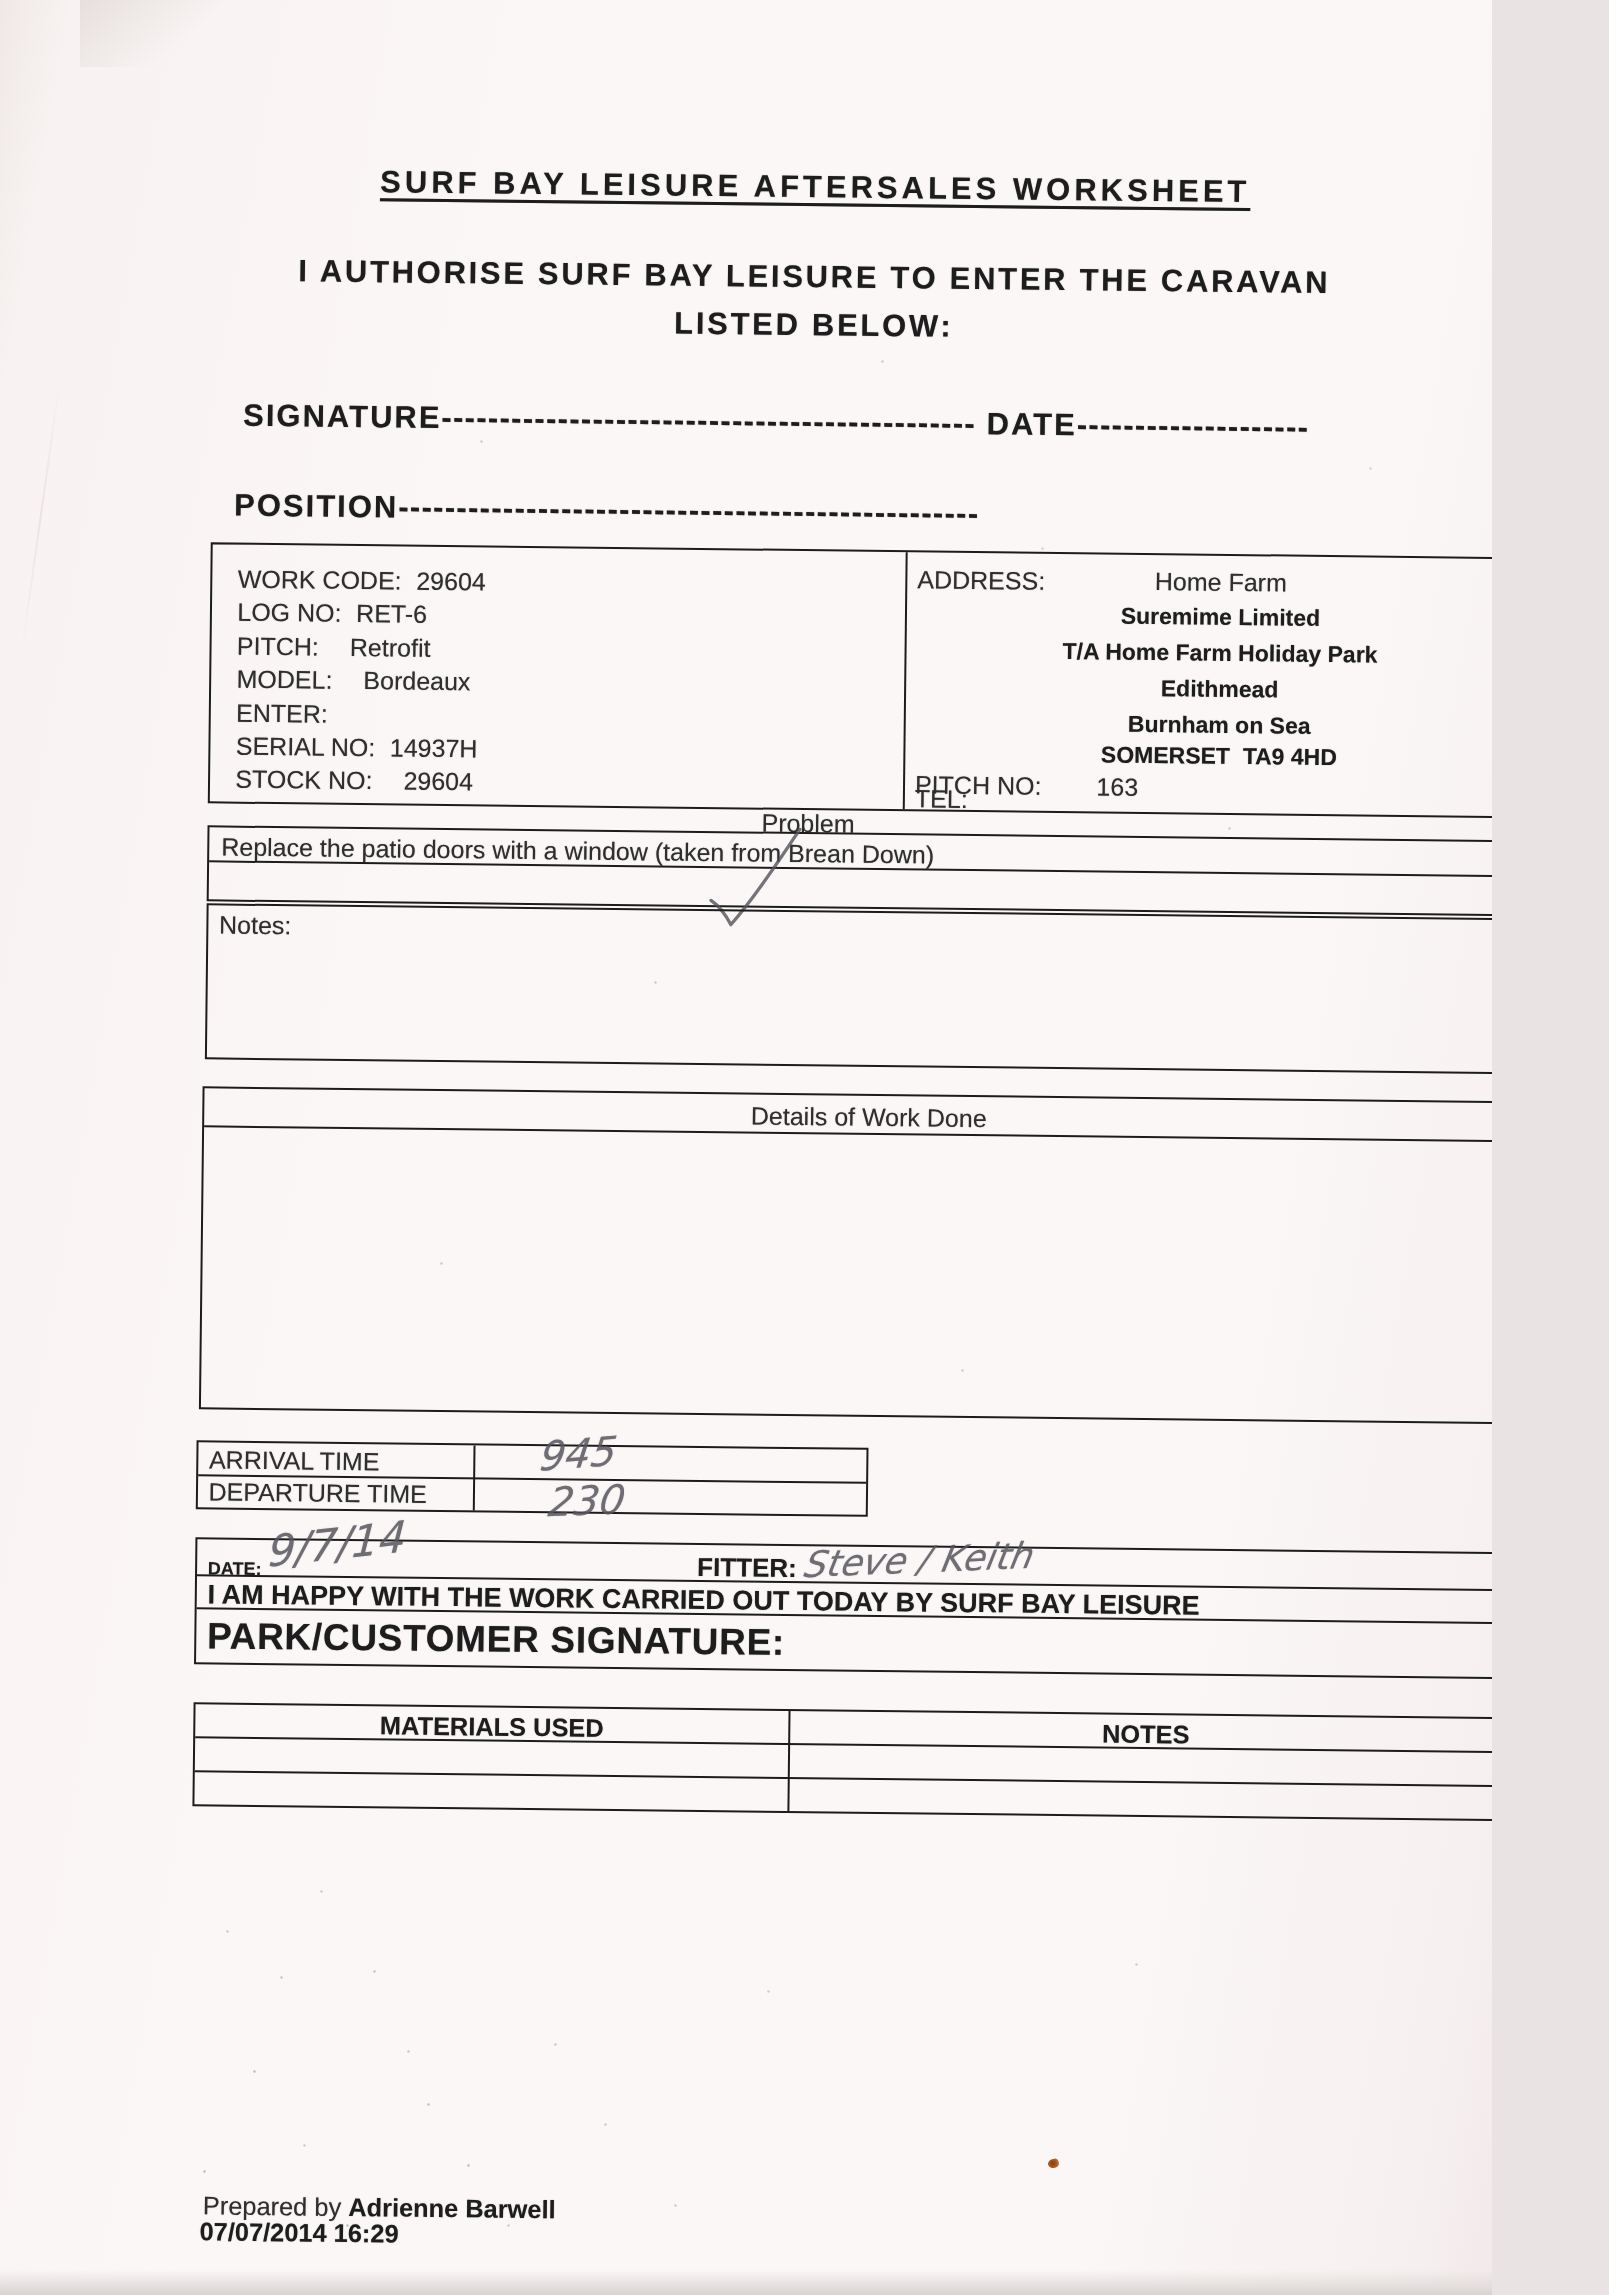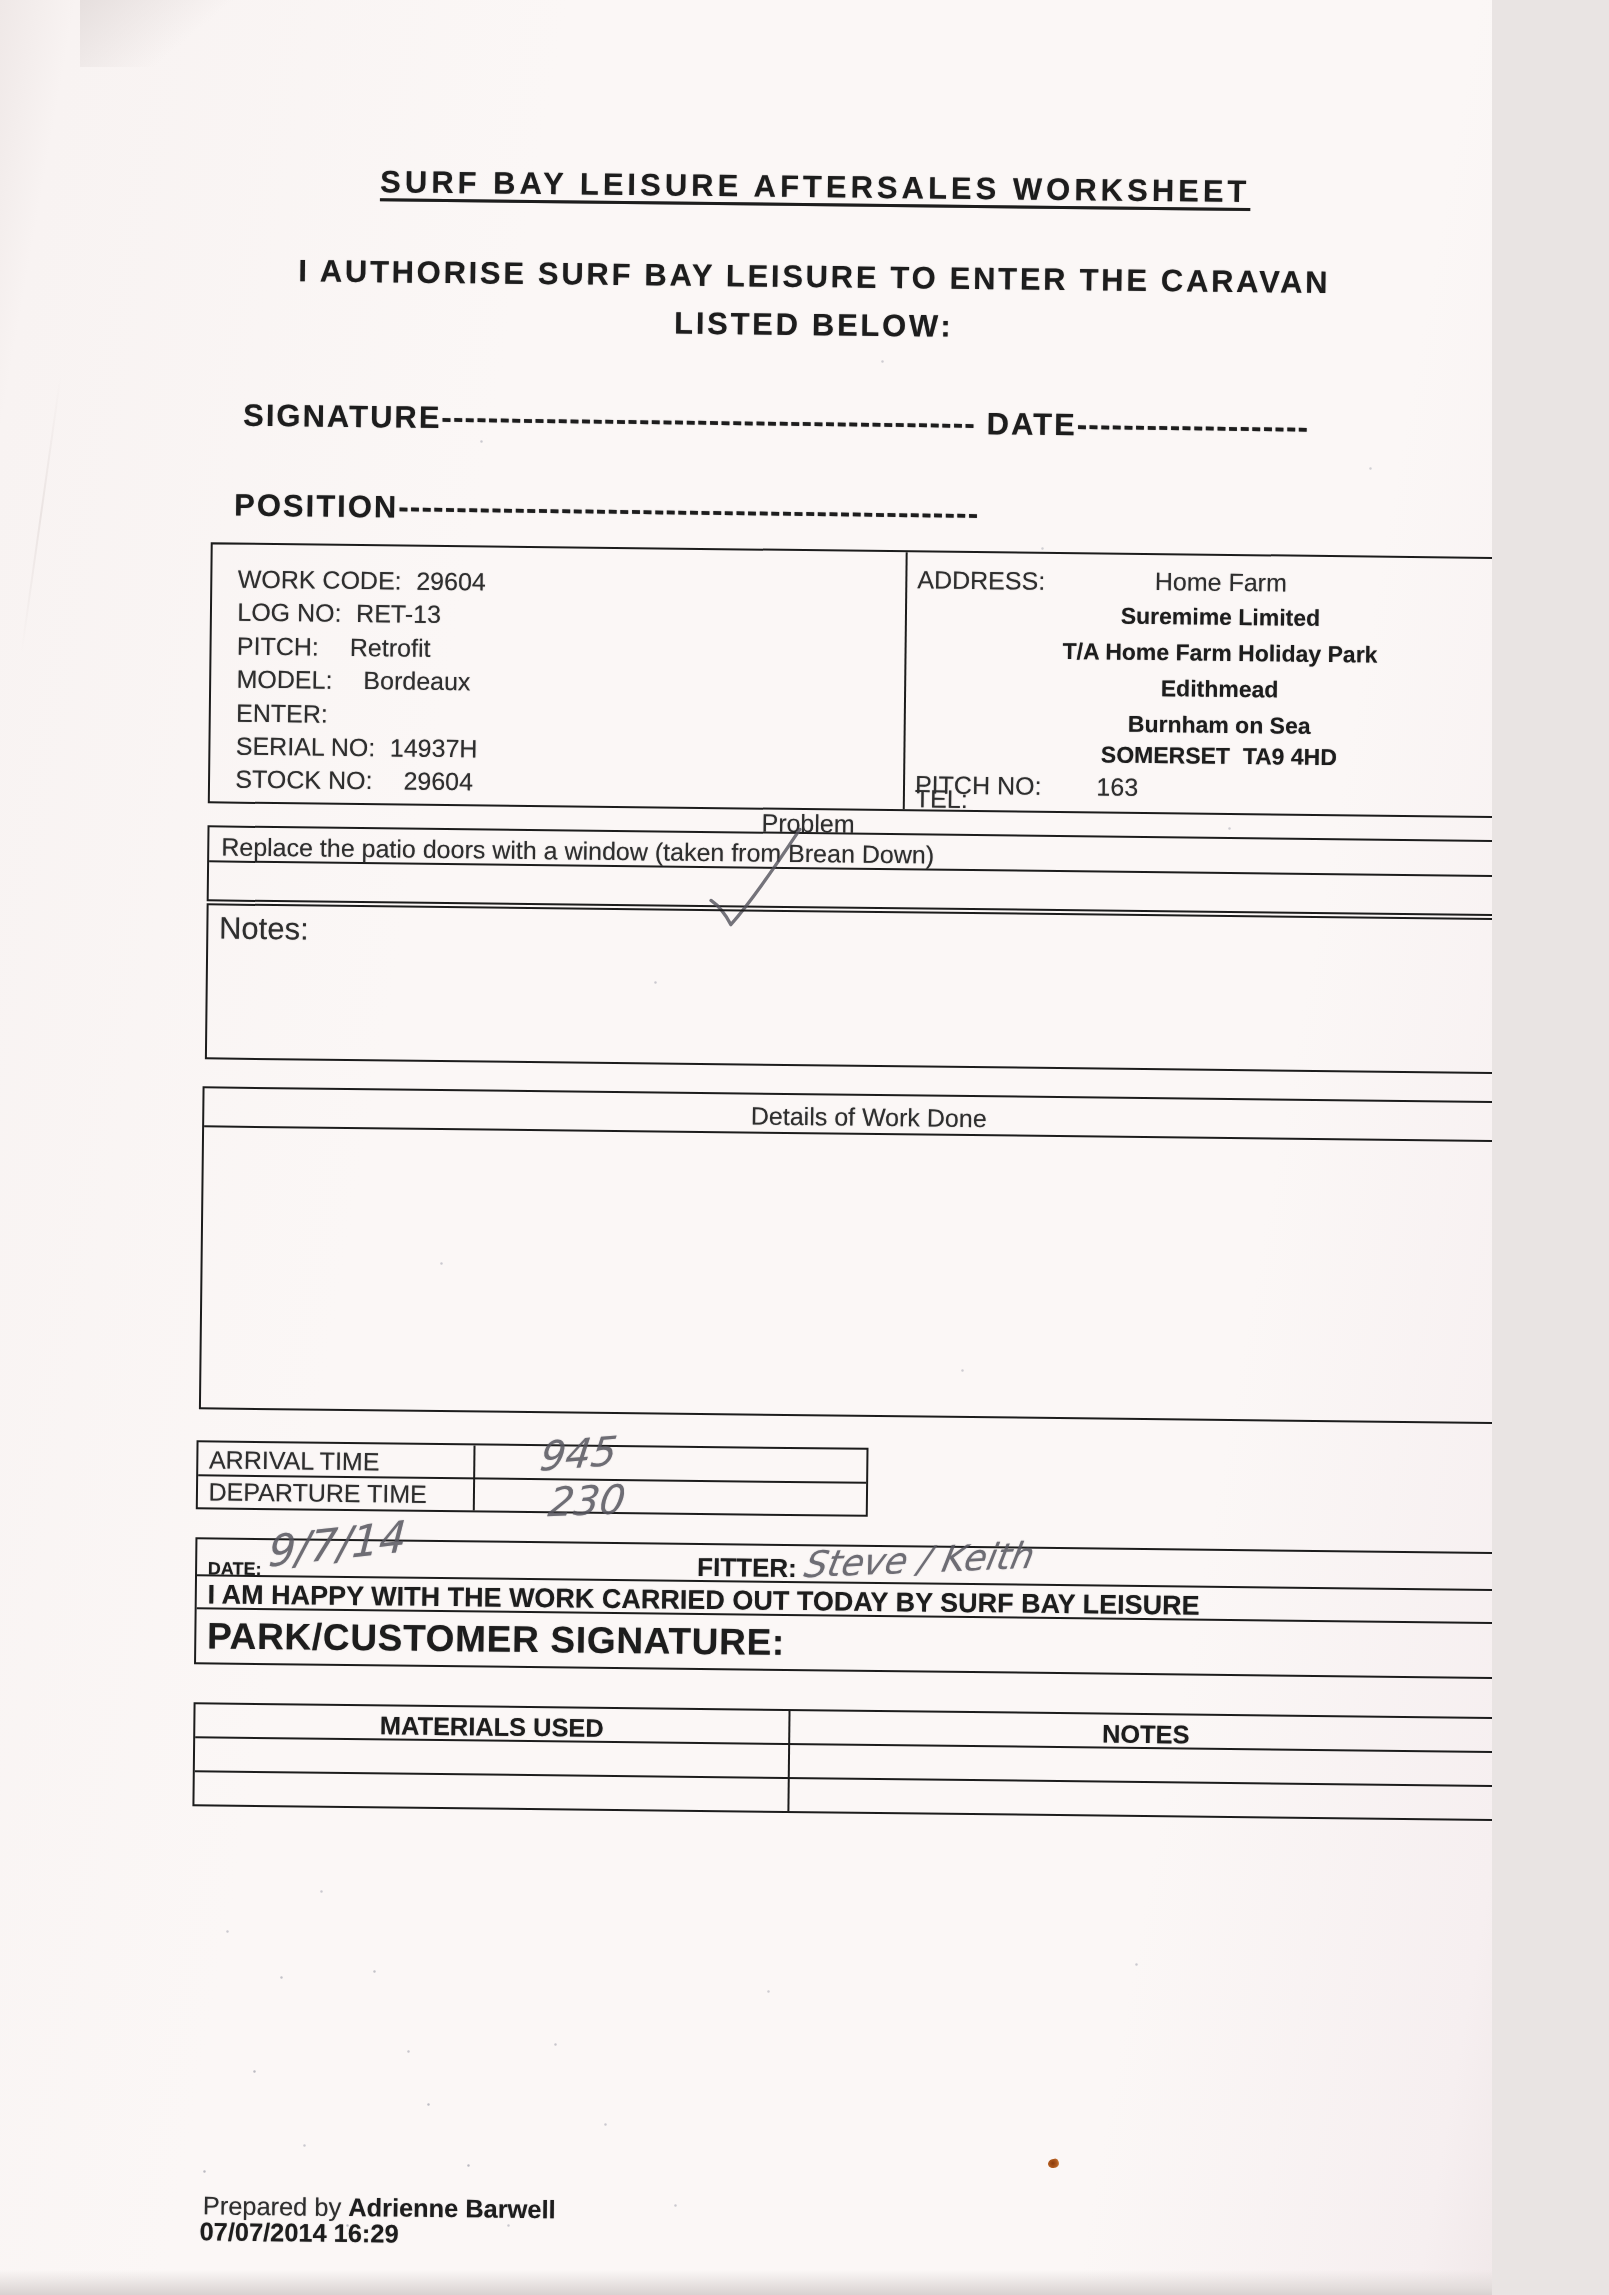--- a/index.html
+++ b/index.html
@@ -47,21 +47,21 @@
   .addr-line.bd{font-size:23px;font-weight:bold;color:#1d1d1d;}
   .pitch-row,.tel-row{position:absolute;left:705px;font-size:25px;}
   .pitch-row .val{margin-left:55px;}
 
   .problem-label{left:0;right:0;top:800px;text-align:center;font-size:25px;}
   .problem-box{position:absolute;left:204px;top:823px;width:1323px;height:72px;border:2.7px solid #1c1c1c;}
   .problem-box .hdiv{position:absolute;left:0;top:33px;width:100%;height:2px;background:#1c1c1c;}
   .problem-text{position:absolute;left:12px;top:5.3px;font-size:25px;}
 
   .notes-box{position:absolute;left:204px;top:901px;width:1323px;height:152px;border:2.7px solid #1c1c1c;}
-  .notes-label{position:absolute;left:10.7px;top:5.3px;font-size:31px;}
+  .notes-label{position:absolute;left:10.7px;top:5.3px;font-size:25px;}
 
   .work-box{position:absolute;left:202px;top:1084px;width:1329px;height:319px;border:2.7px solid #1c1c1c;}
   .work-box .hdiv{position:absolute;left:0;top:37px;width:100%;height:2px;background:#1c1c1c;}
   .work-header{position:absolute;left:0;width:100%;top:6.7px;text-align:center;font-size:25px;}
 
   .times-box{position:absolute;left:200px;top:1438px;width:668px;height:65px;border:2.7px solid #1c1c1c;}
   .times-box .hdiv{position:absolute;left:0;top:32px;width:100%;height:2px;background:#1c1c1c;}
   .times-box .vdiv{position:absolute;left:275px;top:0;width:2px;height:100%;background:#1c1c1c;}
   .time-label{position:absolute;left:10.7px;font-size:25px;}
 
@@ -138,21 +138,21 @@
       <span>POSITION</span><span class="dash">--------------------------------------------------</span>
     </div>
 
     <div class="infobox">
       <div class="vdiv"></div>
 
       <div class="unit-row scan r" style="top:20px">
         <span>WORK CODE:</span><span class="val">29604</span>
       </div>
       <div class="unit-row scan r" style="top:53px">
-        <span>LOG NO:</span><span class="val">RET-13</span>
+        <span>LOG NO:</span><span class="val">RET-6</span>
       </div>
       <div class="unit-row scan r" style="top:87px">
         <span>PITCH:</span><span class="val wide">Retrofit</span>
       </div>
       <div class="unit-row scan r" style="top:120px">
         <span>MODEL:</span><span class="val wide">Bordeaux</span>
       </div>
       <div class="unit-row scan r" style="top:154px">
         <span>ENTER:</span><span class="val"></span>
       </div>

